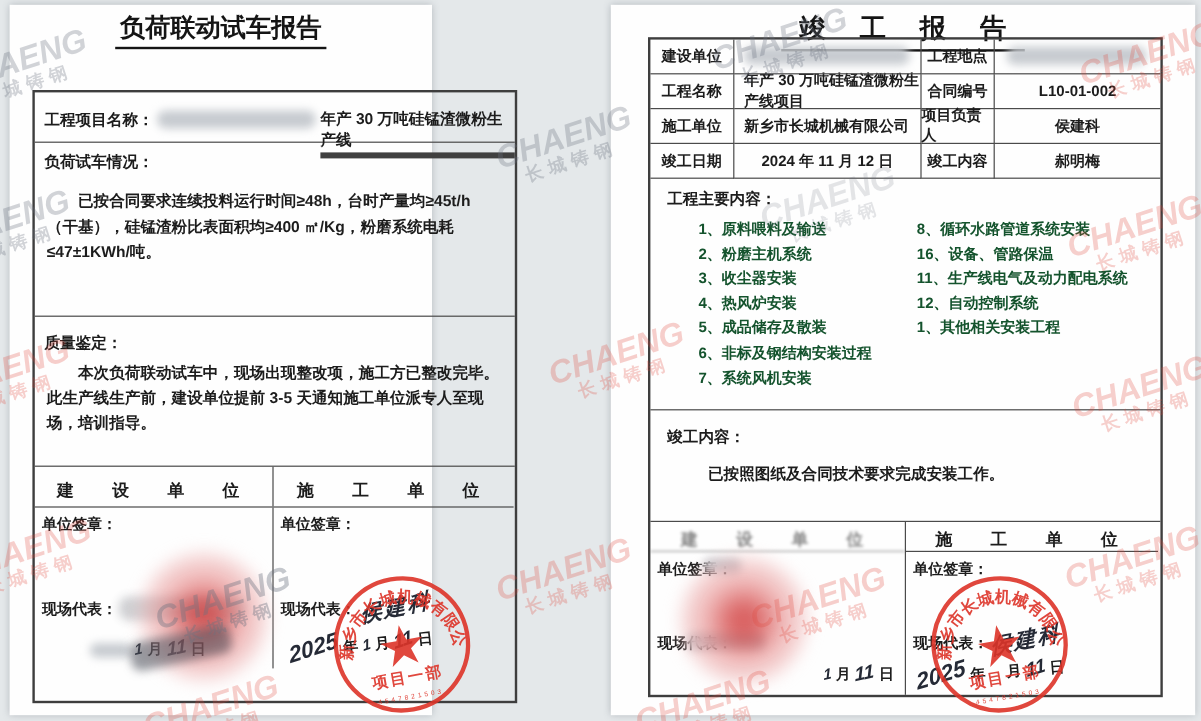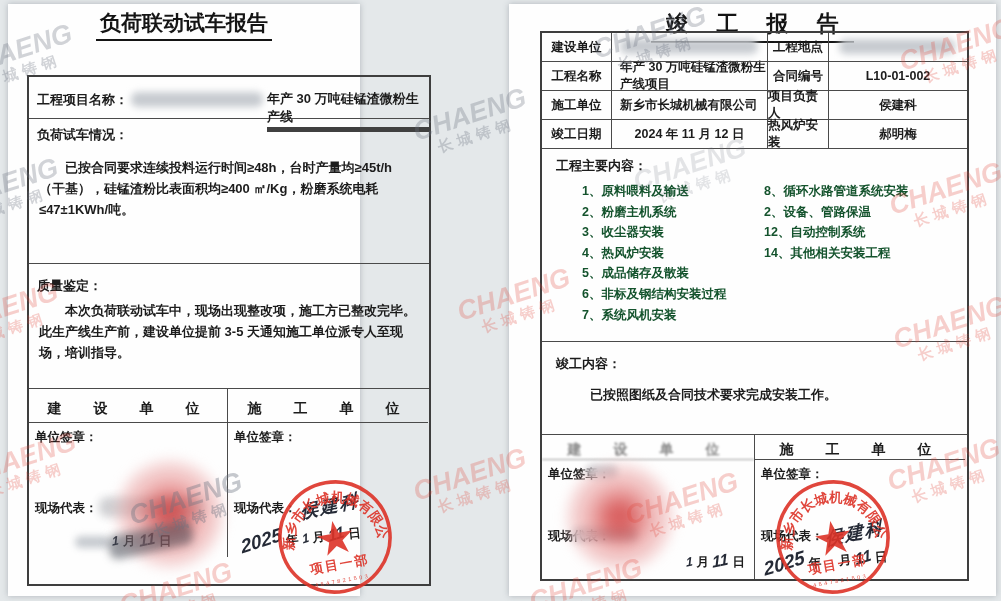--- a/index.html
+++ b/index.html
@@ -148,40 +148,41 @@
         <div class="gcell center">合同编号</div>
         <div class="gcell lastcol center">L10-01-002</div>
 
         <div class="gcell center">施工单位</div>
         <div class="gcell pad">新乡市长城机械有限公司</div>
         <div class="gcell center">项目负责人</div>
         <div class="gcell lastcol center">侯建科</div>
 
         <div class="gcell center">竣工日期</div>
         <div class="gcell center">2024 年 11 月 12 日</div>
-        <div class="gcell center">热风炉安装</div>
+        <div class="gcell center">竣工内容</div>
         <div class="gcell lastcol center">郝明梅</div>
       </div>
 
       <div class="row" style="height:193px;">
         <span class="heading fs13" style="position:absolute;left:14px;top:8px;">工程主要内容：</span>
         <ul class="mainlist" style="left:40px;top:34px;">
           <li>1、原料喂料及输送</li>
           <li>2、粉磨主机系统</li>
           <li>3、收尘器安装</li>
           <li>4、热风炉安装</li>
           <li>5、成品储存及散装</li>
           <li>6、非标及钢结构安装过程</li>
           <li>7、系统风机安装</li>
         </ul>
         <ul class="mainlist" style="left:222px;top:34px;">
           <li>8、循环水路管道系统安装</li>
-          <li>2、设备、管路保温</li>
+          <li>16、设备、管路保温</li>
+          <li>11、生产线电气及动力配电系统</li>
           <li>12、自动控制系统</li>
-          <li>14、其他相关安装工程</li>
+          <li>1、其他相关安装工程</li>
         </ul>
       </div>
 
       <div class="row" style="height:93px;">
         <span class="heading fs13" style="position:absolute;left:14px;top:13px;">竣工内容：</span>
         <span class="val fs13" style="position:absolute;left:48px;top:44px;">已按照图纸及合同技术要求完成安装工作。</span>
       </div>
 
       <div class="row" style="height:144px;">
         <div class="signsec">

